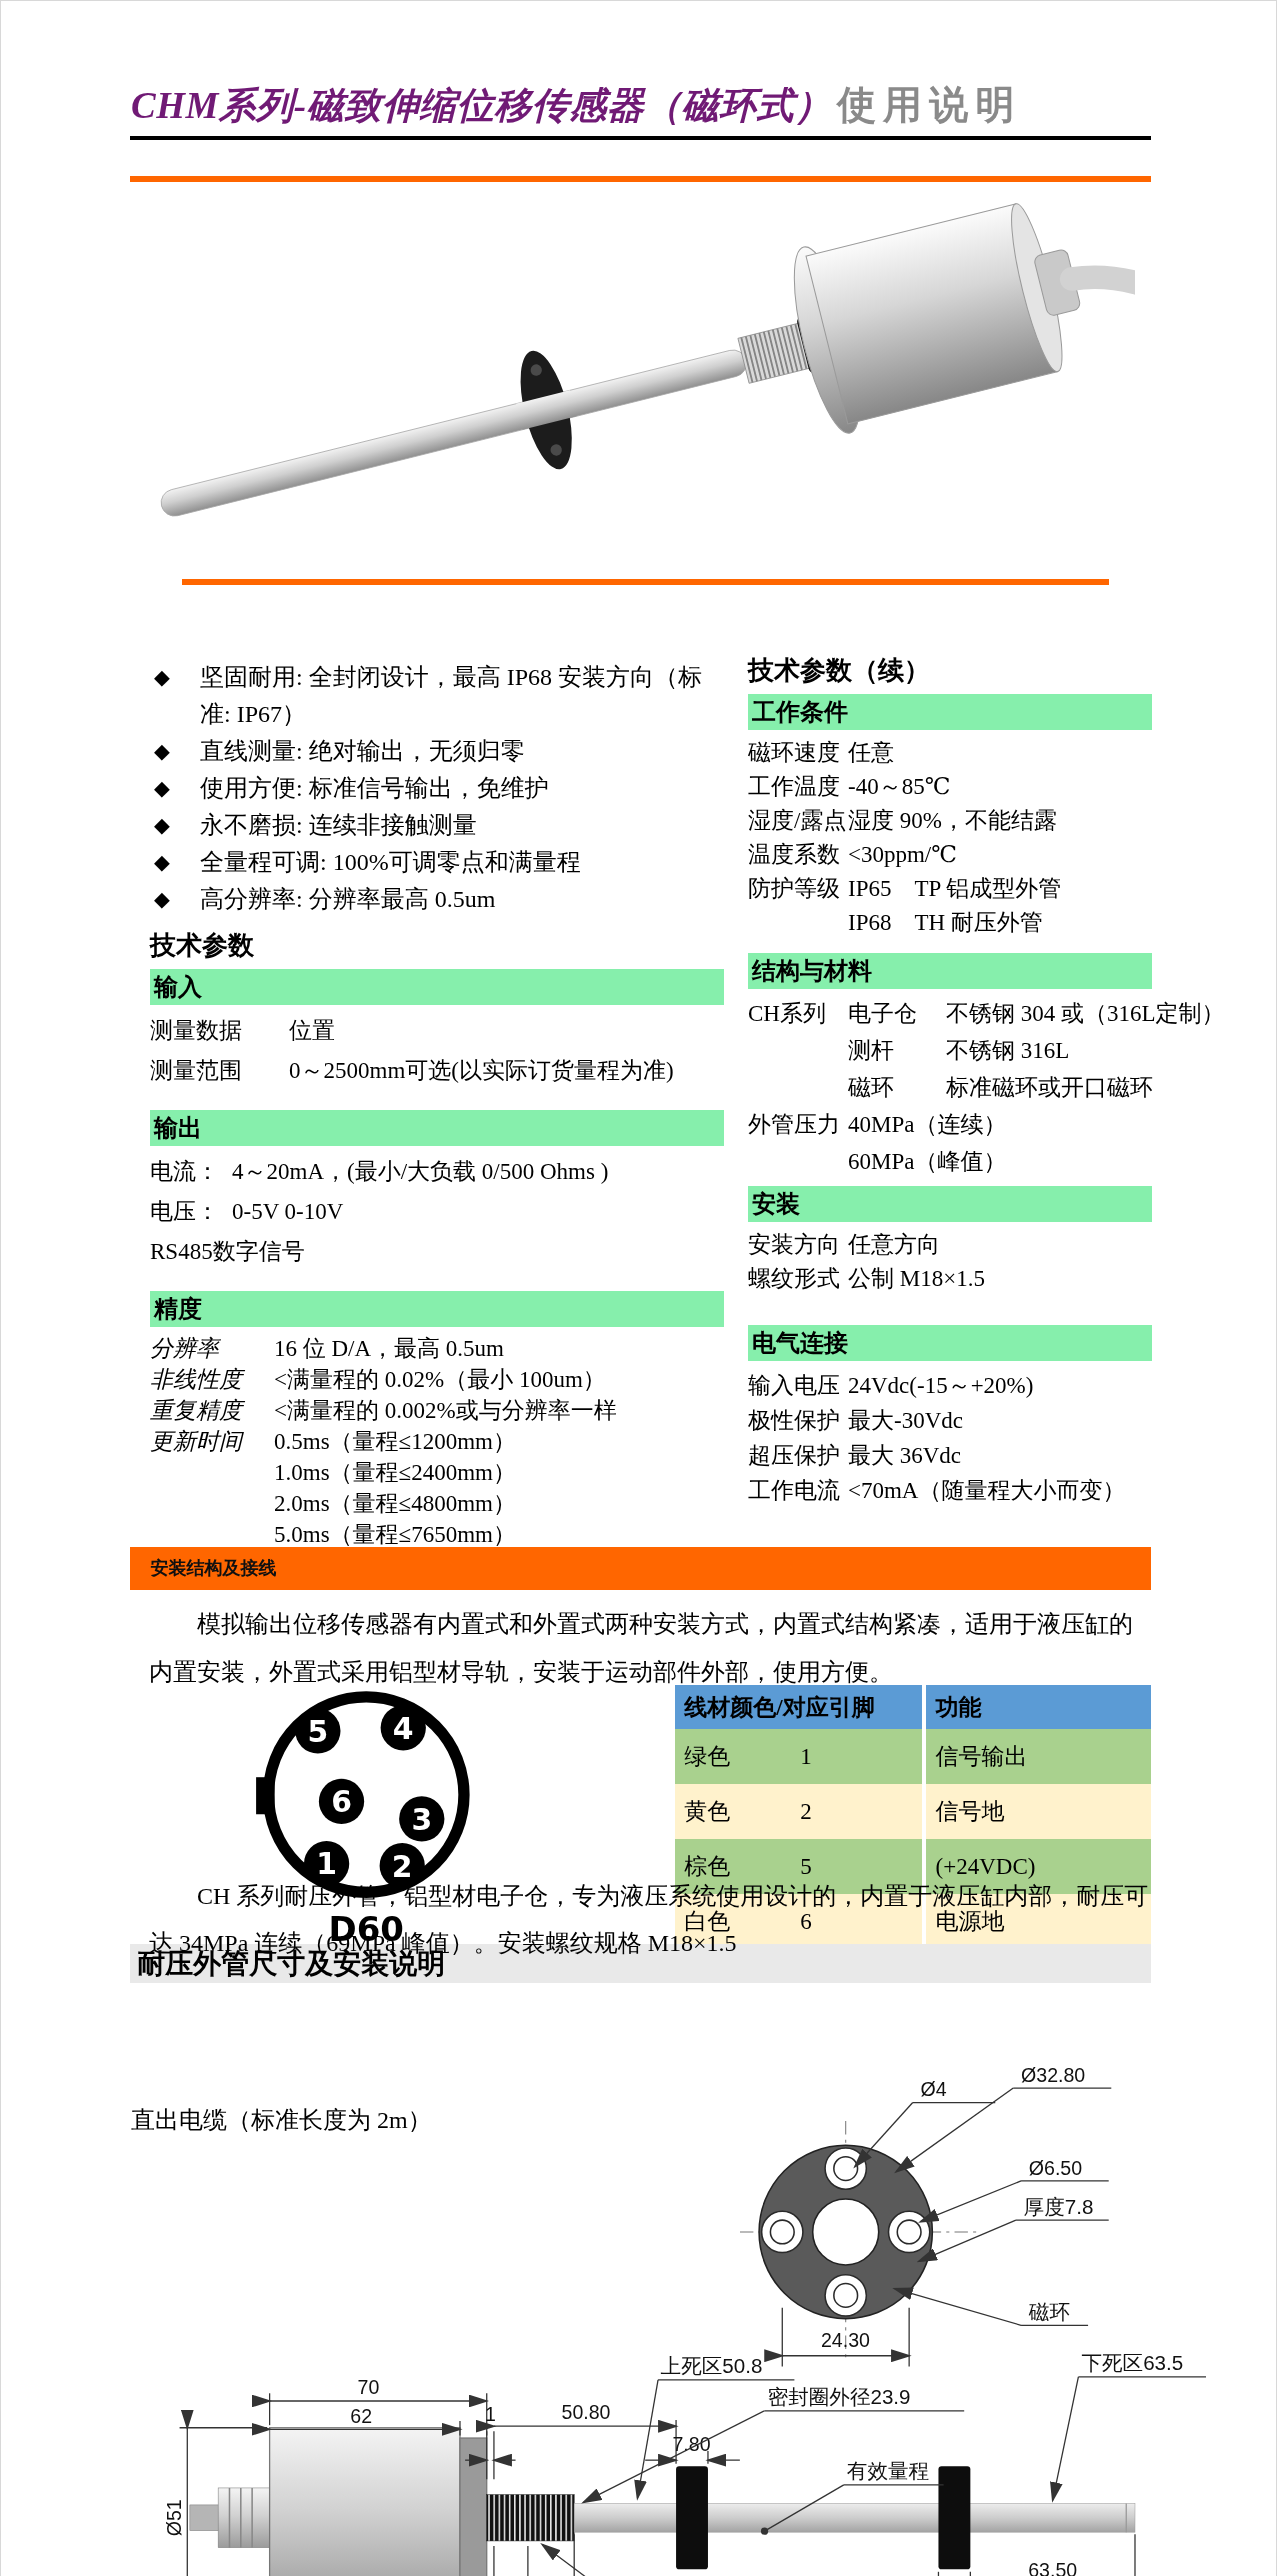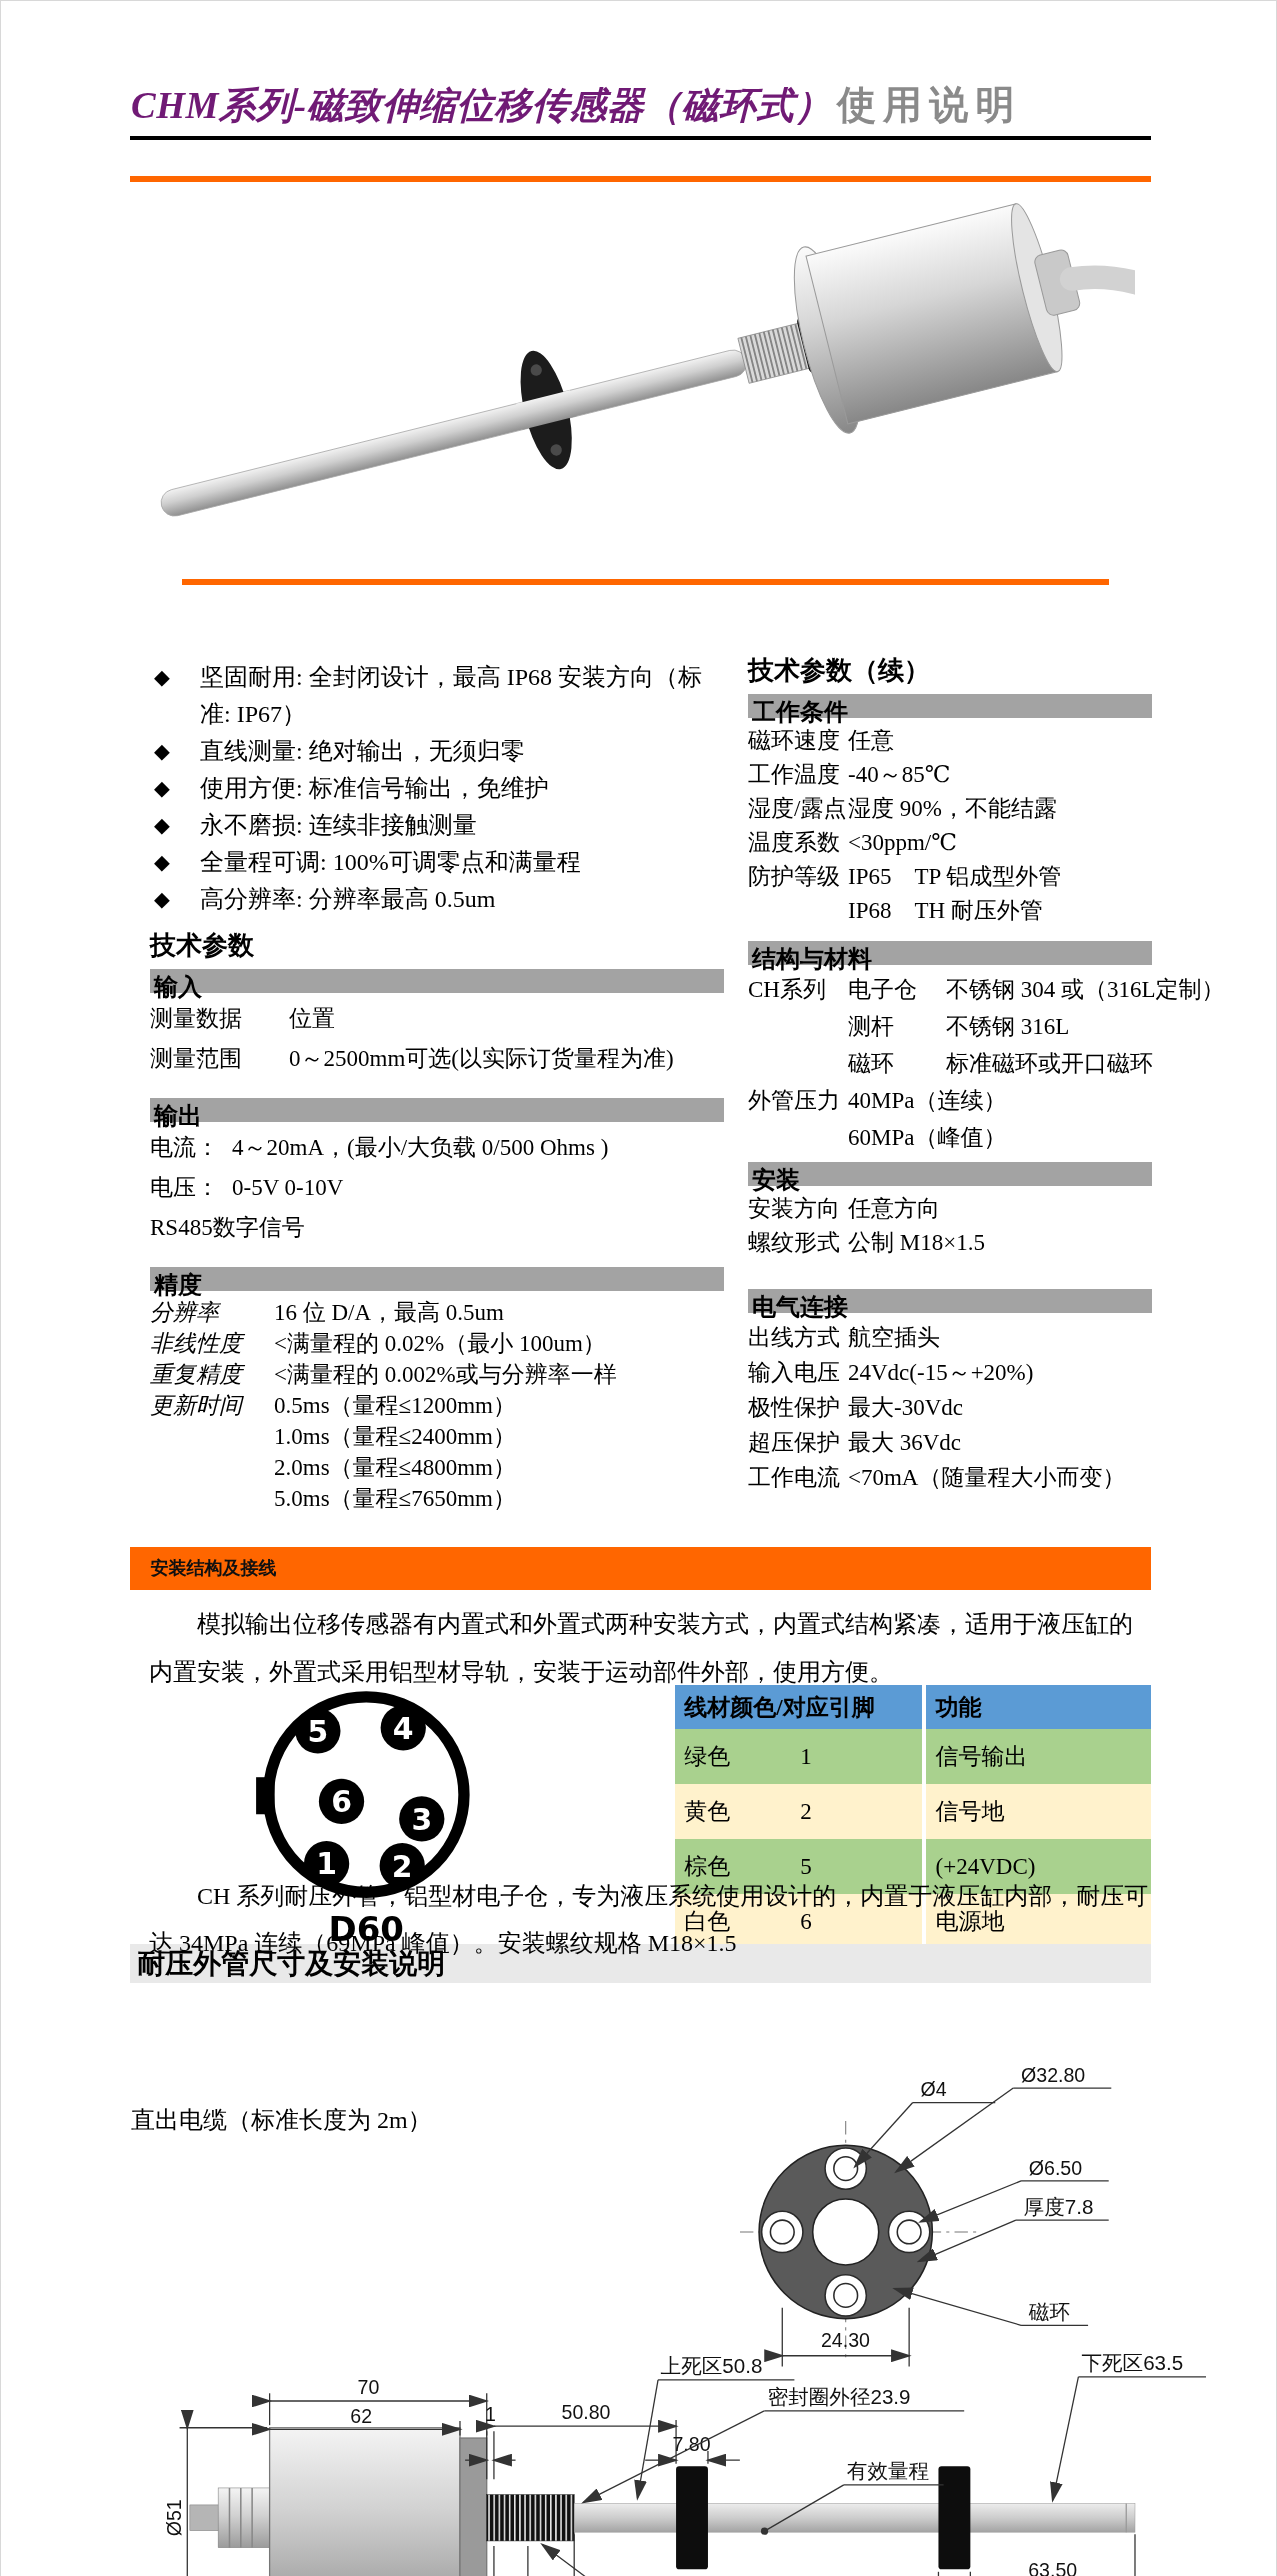--- a/index.html
+++ b/index.html
@@ -20,21 +20,21 @@
 
   
   .features{position:absolute;left:150px;top:658px;width:577px;font-size:24px;line-height:37px;}
   .feature{position:relative;padding-left:49px;}
   .feature .diamond{position:absolute;left:3.1px;top:0;font-size:20.6px;}
 
   
   .col-left{position:absolute;left:149px;top:927px;width:574px;}
   .col-right{position:absolute;left:747px;top:652px;width:404px;}
   .col-heading{font-size:26px;font-weight:bold;margin:0 0 6.2px 0;}
-  .band{height:24px;line-height:36px;background:#a3a3a3;font-size:24px;font-weight:bold;
+  .band{height:36px;line-height:36px;background:#86efac;font-size:24px;font-weight:bold;
         padding-left:4.1px;margin-bottom:6.2px;}
   .srow{font-size:23px;line-height:40px;white-space:nowrap;}
   .slabel{display:inline-block;vertical-align:top;}
   .sec-0 .slabel{width:139px;}
   .sec-1 .slabel{width:82px;}
   .sec-2 .slabel{width:124px;font-style:italic;}
   .sec-2 .srow{line-height:31px;}
   .col-left .sec{margin-bottom:18.5px;}
   .rrow{font-size:23px;line-height:34px;white-space:nowrap;}
   .rlabel{display:inline-block;width:100px;vertical-align:top;}
@@ -290,23 +290,20 @@
 
   <div class="rrow">
     <span class="rlabel">螺纹形式</span><span class="rvalue">公制 M18×1.5</span>
   </div>
 </div>
   </div>
 
   <div class="sec rsec-3">
     <div class="band">电气连接</div>
     <div class="rows">
-  <div class="rrow">
-    <span class="rlabel">出线方式</span><span class="rvalue">航空插头</span>
-  </div>
 
   <div class="rrow">
     <span class="rlabel">输入电压</span><span class="rvalue">24Vdc(-15～+20%)</span>
   </div>
 
   <div class="rrow">
     <span class="rlabel">极性保护</span><span class="rvalue">最大-30Vdc</span>
   </div>
 
   <div class="rrow">

